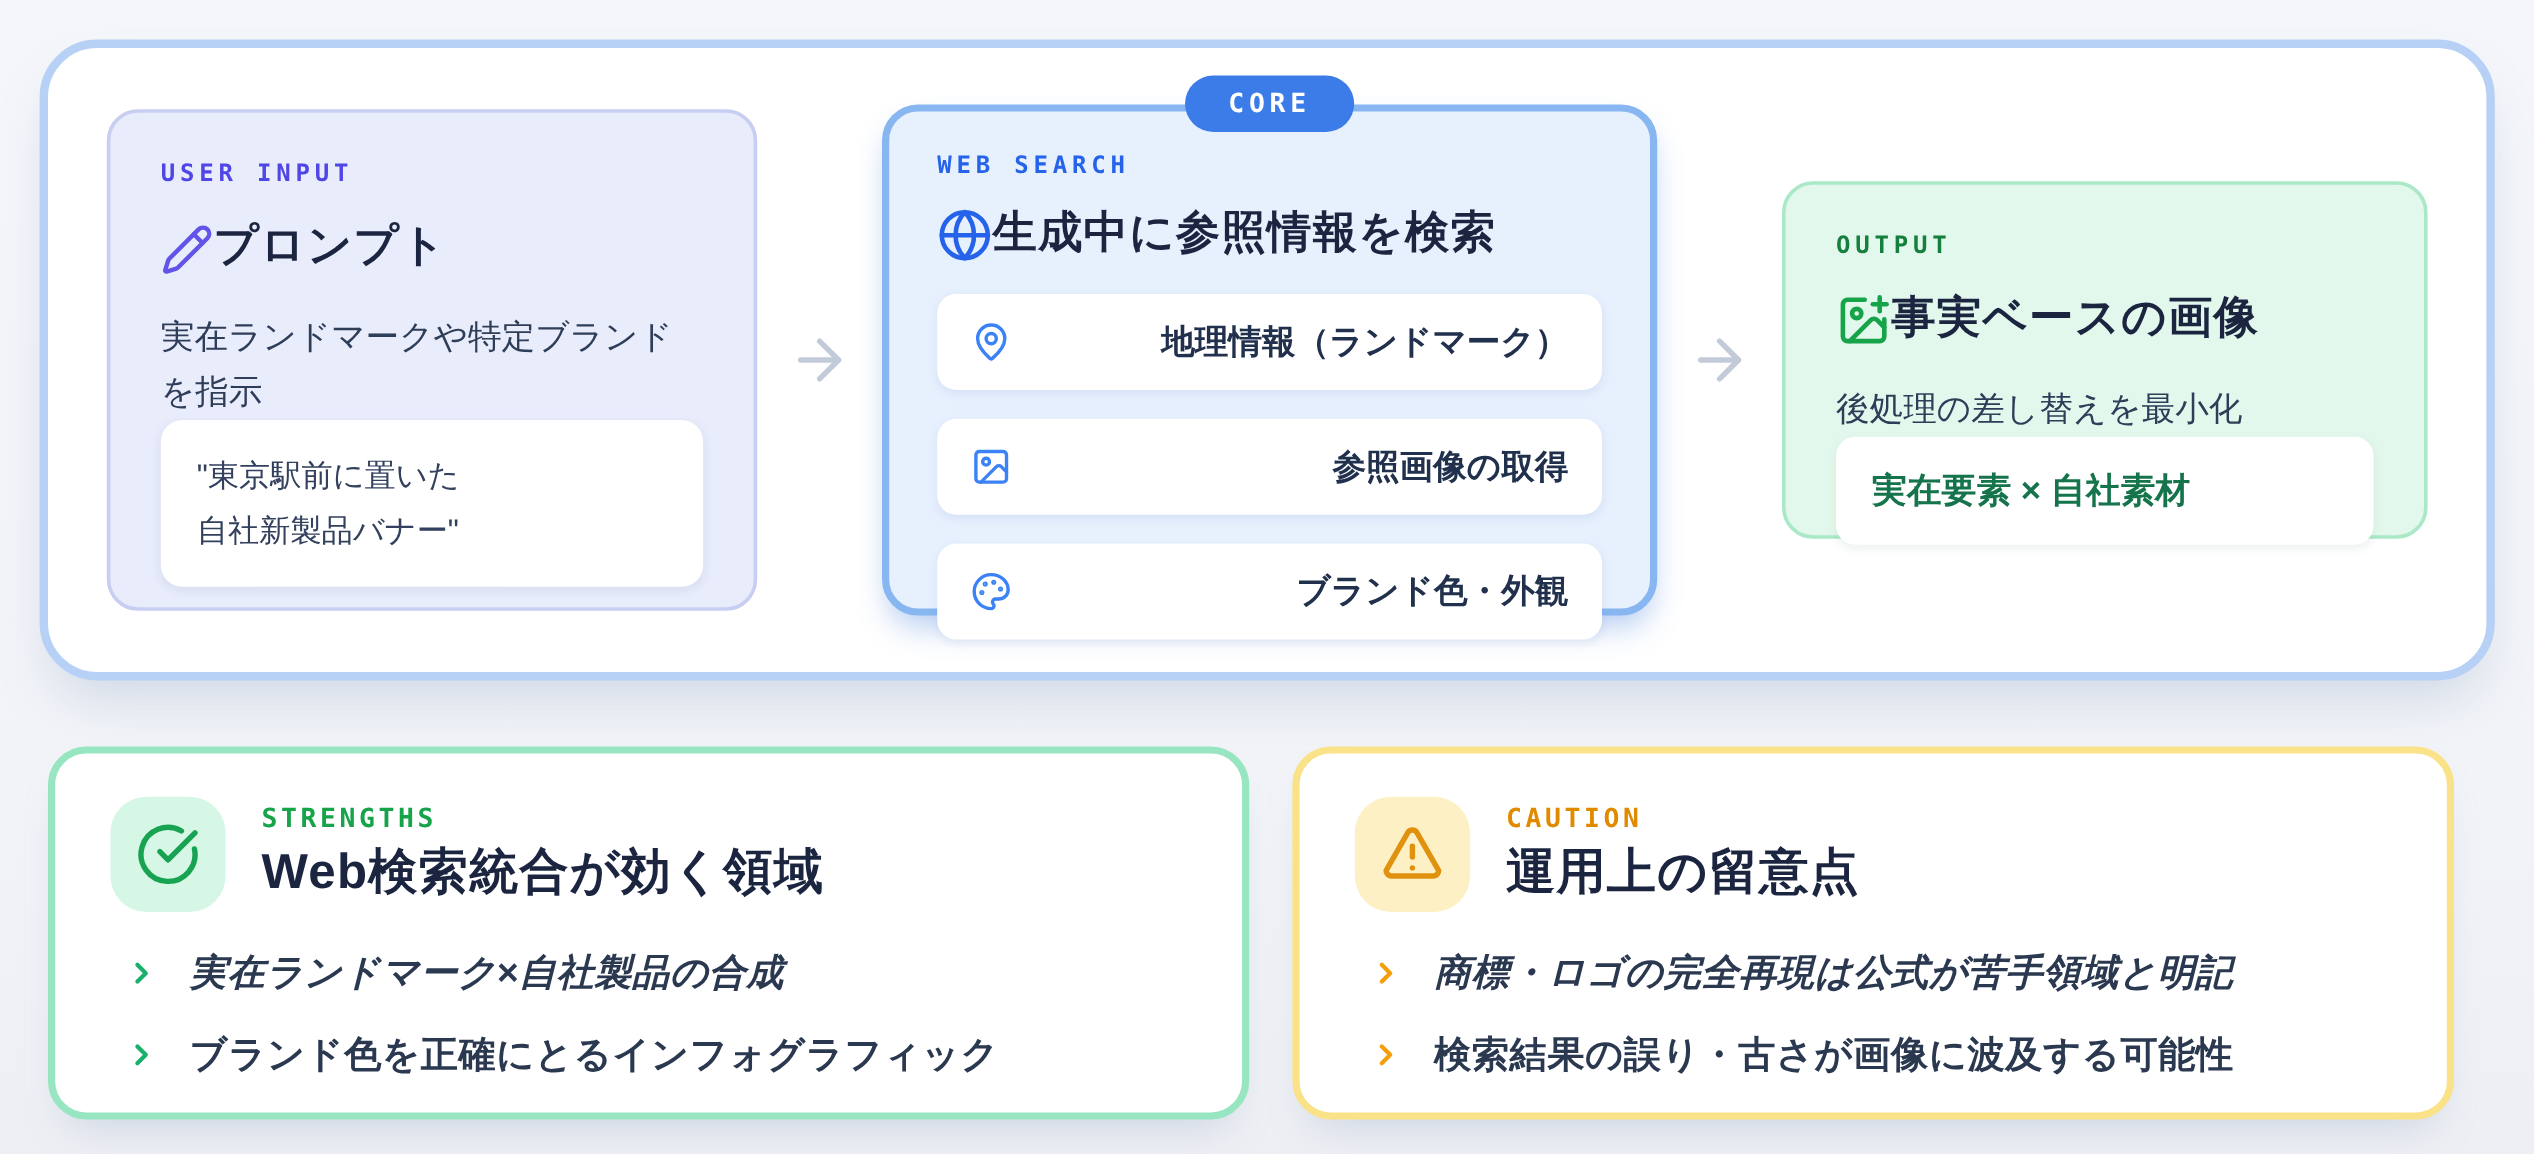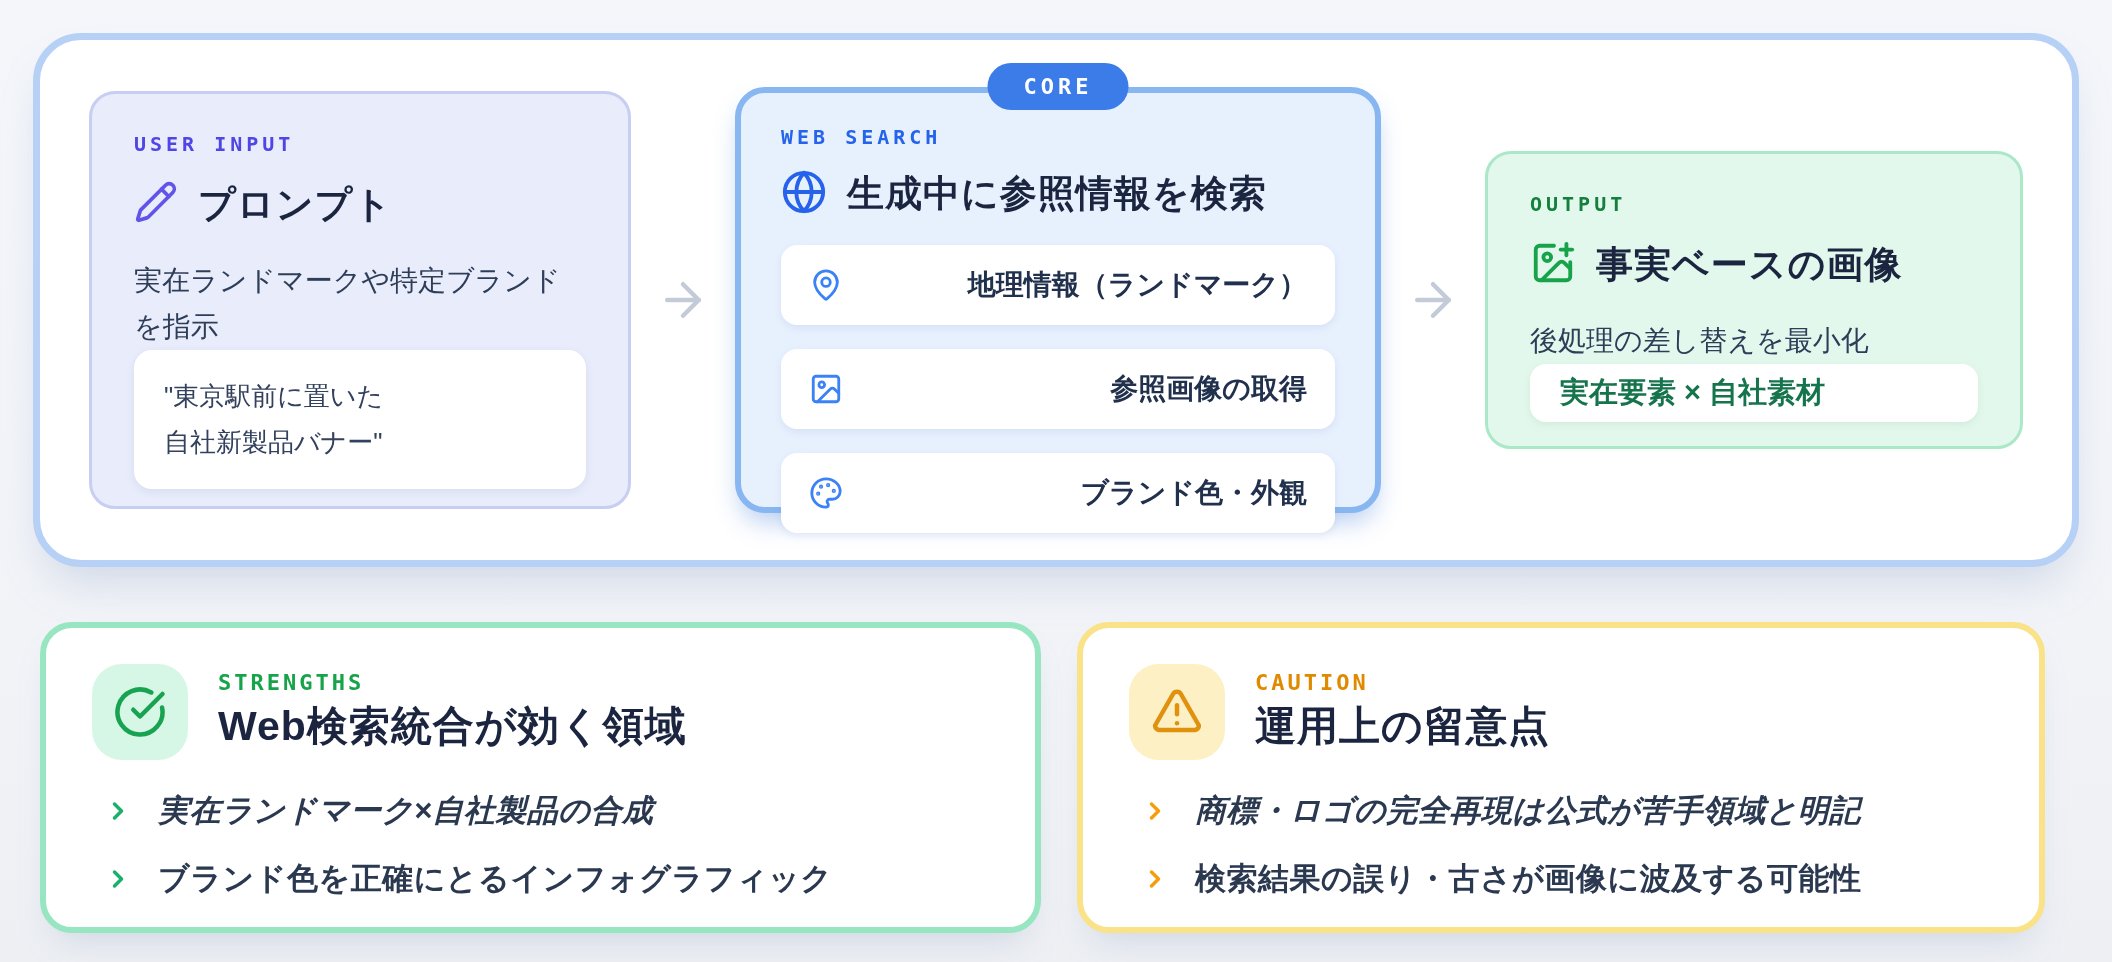--- a/index.html
+++ b/index.html
@@ -50,21 +50,21 @@
     border:3px solid #aae8c8;
     border-radius:26px;
     padding:38px 42px;
   }
 
   .card-label { font-size:20px; margin-bottom:24px; }
   .label-indigo { color:#4f46e5; }
   .label-blue   { color:#2563eb; }
   .label-green  { color:#15803d; }
 
-  .title-row { display:flex; align-items:flex-start; gap:20px; margin-bottom:28px; }
+  .title-row { display:flex; align-items:flex-end; margin-bottom:28px; }
   .card-title { font-size:37px; font-weight:800; color:#1b2540; letter-spacing:1px; }
   .card-desc  { font-size:28px; font-weight:500; color:#2e3d58; line-height:1.65; }
 
   .quote-box {
     margin-top:auto;
     background:#ffffff;
     border-radius:18px;
     padding:24px 30px;
     font-size:26px;
     color:#33415e;
@@ -90,21 +90,21 @@
     font-size:28px; font-weight:bold; color:#21304c;
     box-shadow:0 3px 7px rgba(110,145,205,0.14);
     justify-content:space-between;
   }
   .search-row .row-icon { color:#3b82f6; flex:none; display:flex; }
 
   .chip {
     margin-top:auto;
     background:#ffffff;
     border-radius:16px;
-    padding:9px 30px;
+    padding:25px 30px;
     font-size:29px; font-weight:800;
     color:#15744b;
     box-shadow:0 3px 8px rgba(90,150,120,0.12);
   }
 
   .arrow-cell { flex:1; display:flex; align-items:center; justify-content:center; color:#c2cbd7; }
 
   
   .info-card {
     position:absolute; top:622px; height:311px;

